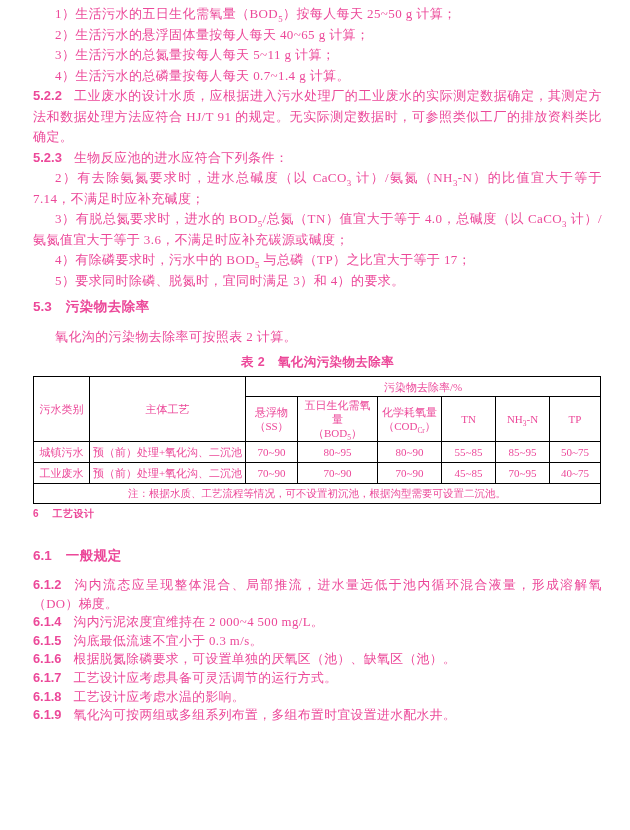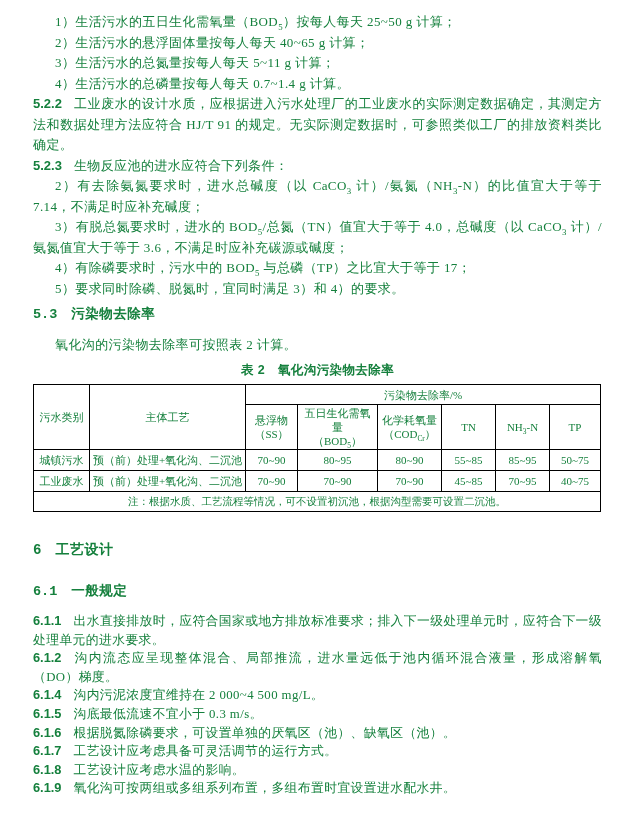--- a/index.html
+++ b/index.html
@@ -1,39 +1,39 @@
 <!DOCTYPE html>
 <html><head>
 <meta charset="utf-8">
 <style>
   html, body { margin: 0; padding: 0; background: #ffffff; }
   .page {
     position: relative;
     width: 630px;
     height: 830px;
     box-sizing: border-box;
-    padding: 12px 28px 0 33px;
+    padding: 4px 28px 0 33px;
     background: #ffffff;
-    color: #15803d;
+    color: #ec4899;
     font-family: "Liberation Serif", serif;
     font-size: 13px;
     letter-spacing: 0.4px;
     overflow: hidden;
   }
   p { margin: 0; }
   .body-text { line-height: 20.5px; text-align: justify; }
   .li { text-indent: 22px; }
   .clause .num {
     font-family: "Liberation Sans", sans-serif;
     font-weight: bold;
     letter-spacing: 0;
     margin-right: 12px;
   }
   .heading {
-    font-family: Liberation Mono, monospace;
+    font-family: Liberation Sans, sans-serif;
     font-weight: bold;
     font-size: 13.5px;
     letter-spacing: 0.5px;
     line-height: 20.5px;
   }
   .heading .hnum { margin-right: 14px; letter-spacing: 0; }
   .h53 { margin-top: 6px; }
   .p53 { margin-top: 9px; }
   .caption {
     margin-top: 6px;
@@ -64,21 +64,21 @@
   tr.hdr1 th { height: 17px; }
   tr.hdr2 th { height: 31px; }
   tr.data td { height: 18px; }
   td.note-cell {
     text-align: center;
     font-size: 10.5px;
     height: 17px;
     padding-left: 4px;
   }
   sub { font-size: 0.68em; line-height: 0; }
-  .h6  { margin-top: 28px; font-size: 14px; }
+  .h6  { font-size: 10px; }
   .h61 { margin-top: 21px; }
   .c61-block { margin-top: 10px; }
   .c61 { line-height: 18.6px; font-size: 12.8px; }
 </style>
 </head>
 <body>
 
 <div class="page">
 
   <p class="body-text li">1）生活污水的五日生化需氧量（BOD<sub>5</sub>）按每人每天 25~50 g 计算；</p>
@@ -150,21 +150,20 @@
         <td class="note-cell" colspan="8">注：根据水质、工艺流程等情况，可不设置初沉池，根据沟型需要可设置二沉池。</td>
       </tr>
     </tbody>
   </table>
 
   <p class="heading h6"><span class="hnum">6</span><span>工艺设计</span></p>
 
   <p class="heading h61"><span class="hnum">6.1</span><span>一般规定</span></p>
 
   <div class="c61-block">
-    <p class="body-text clause c61"><span class="num">6.1.1</span><span>出水直接排放时，应符合国家或地方排放标准要求；排入下一级处理单元时，应符合下一级处理单元的进水要求。</span></p>
     <p class="body-text clause c61"><span class="num">6.1.2</span><span>沟内流态应呈现整体混合、局部推流，进水量远低于池内循环混合液量，形成溶解氧（DO）梯度。</span></p>
     <p class="body-text clause c61"><span class="num">6.1.4</span><span>沟内污泥浓度宜维持在 2 000~4 500 mg/L。</span></p>
     <p class="body-text clause c61"><span class="num">6.1.5</span><span>沟底最低流速不宜小于 0.3 m/s。</span></p>
     <p class="body-text clause c61"><span class="num">6.1.6</span><span>根据脱氮除磷要求，可设置单独的厌氧区（池）、缺氧区（池）。</span></p>
     <p class="body-text clause c61"><span class="num">6.1.7</span><span>工艺设计应考虑具备可灵活调节的运行方式。</span></p>
     <p class="body-text clause c61"><span class="num">6.1.8</span><span>工艺设计应考虑水温的影响。</span></p>
     <p class="body-text clause c61"><span class="num">6.1.9</span><span>氧化沟可按两组或多组系列布置，多组布置时宜设置进水配水井。</span></p>
 
   </div>
 

